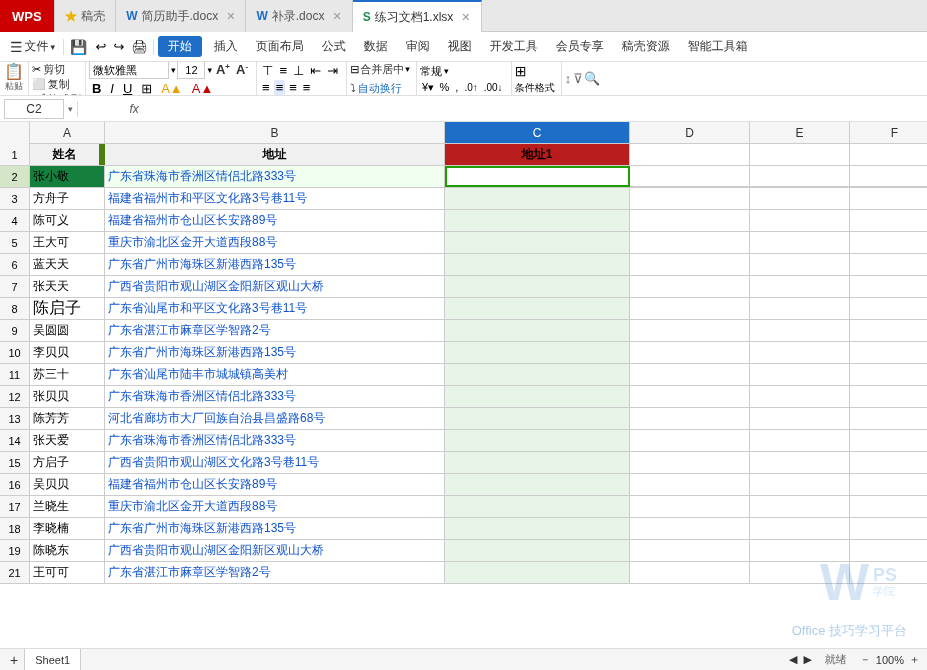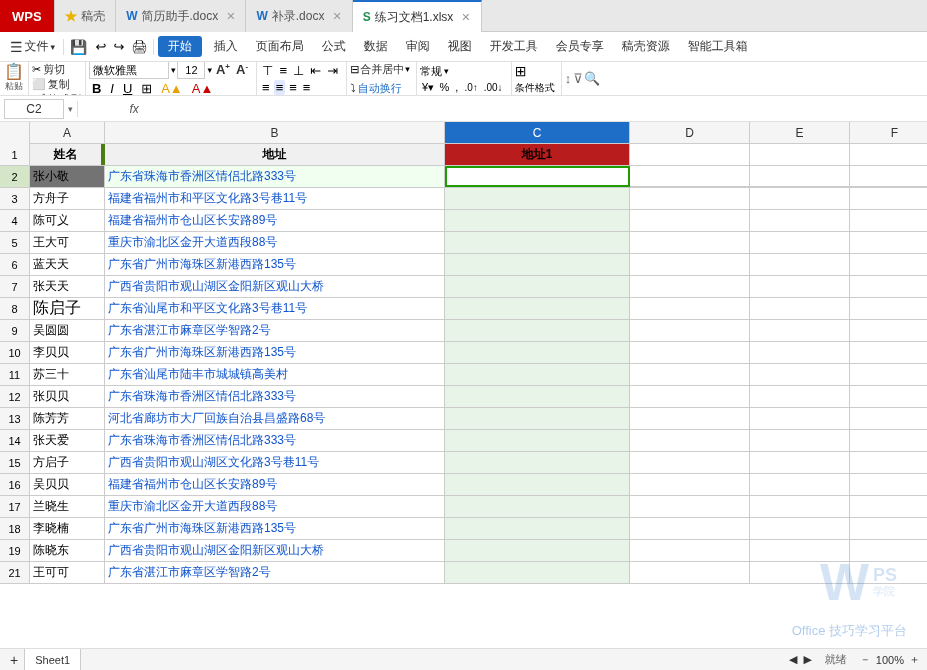--- a/index.html
+++ b/index.html
@@ -197,31 +197,31 @@
       <div style="width:185px; text-align:center; font-size:12px; color:#fff; background:#1e6ec8; border-right:1px solid #ccc; display:flex; align-items:center; justify-content:center; flex-shrink:0;">C</div>
       <div style="width:120px; text-align:center; font-size:12px; color:#333; border-right:1px solid #ccc; display:flex; align-items:center; justify-content:center; flex-shrink:0;">D</div>
       <div style="width:100px; text-align:center; font-size:12px; color:#333; border-right:1px solid #ccc; display:flex; align-items:center; justify-content:center; flex-shrink:0;">E</div>
       <div style="width:90px; text-align:center; font-size:12px; color:#333; border-right:1px solid #ccc; display:flex; align-items:center; justify-content:center; flex-shrink:0;">F</div>
     </div>
 
     <div style="overflow:hidden;">
 
       <div style="display:flex; height:22px; border-bottom:1px solid #ccc;">
         <div style="width:30px; background:#f5f5f5; border-right:1px solid #ccc; display:flex; align-items:center; justify-content:center; font-size:11px; flex-shrink:0;">1</div>
-        <div style="width:75px; border-right:4px solid #4d7c0f; display:flex; align-items:center; justify-content:center; font-size:12px; font-weight:bold; padding:0 3px; flex-shrink:0; background:#f0f0f0;">姓名</div>
+        <div style="width:75px; border-right:6px solid #4d7c0f; display:flex; align-items:center; justify-content:center; font-size:12px; font-weight:bold; padding:0 3px; flex-shrink:0; background:#f0f0f0;">姓名</div>
         <div style="width:340px; border-right:1px solid #ccc; display:flex; align-items:center; justify-content:center; font-size:12px; font-weight:bold; padding:0 3px; flex-shrink:0; background:#f0f0f0;">地址</div>
         <div style="width:185px; border-right:1px solid #ccc; display:flex; align-items:center; justify-content:center; font-size:12px; font-weight:bold; padding:0 3px; flex-shrink:0; background:#b91c1c;">地址1</div>
         <div style="width:120px; border-right:1px solid #ccc; display:flex; align-items:center; font-size:12px; padding:0 3px; flex-shrink:0;"></div>
         <div style="width:100px; border-right:1px solid #ccc; display:flex; align-items:center; font-size:12px; padding:0 3px; flex-shrink:0;"></div>
         <div style="width:90px; border-right:1px solid #ccc; display:flex; align-items:center; font-size:12px; padding:0 3px; flex-shrink:0;"></div>
       </div>
 
       <div style="display:flex; height:22px; border-bottom:1px solid #ccc;">
         <div style="width:30px; background:#d4e5c8; border-right:1px solid #ccc; display:flex; align-items:center; justify-content:center; font-size:11px; flex-shrink:0;">2</div>
-        <div style="width:75px; border-right:1px solid #ccc; display:flex; align-items:center; font-size:12px; padding:0 3px; flex-shrink:0; background:#737373;">张小敬</div>
+        <div style="width:75px; border-right:1px solid #ccc; display:flex; align-items:center; font-size:12px; padding:0 3px; flex-shrink:0; background:#15803d;">张小敬</div>
         <div style="width:340px; border-right:1px solid #ccc; display:flex; align-items:center; font-size:12px; padding:0 3px; flex-shrink:0; color:#1155cc; background:#f0fff0;">广东省珠海市香洲区情侣北路333号</div>
         <div style="width:185px; border:2px solid #1e9c00; display:flex; align-items:center; font-size:12px; padding:0 3px; flex-shrink:0; background:#fff; box-sizing:border-box;"></div>
         <div style="width:120px; border-right:1px solid #ccc; border-bottom:1px solid #ccc; display:flex; align-items:center; font-size:12px; padding:0 3px; flex-shrink:0;"></div>
         <div style="width:100px; border-right:1px solid #ccc; border-bottom:1px solid #ccc; display:flex; align-items:center; font-size:12px; padding:0 3px; flex-shrink:0;"></div>
         <div style="width:90px; border-right:1px solid #ccc; border-bottom:1px solid #ccc; display:flex; align-items:center; font-size:12px; padding:0 3px; flex-shrink:0;"></div>
       </div>
 
     </div>
 
     <div id="rows-container">

